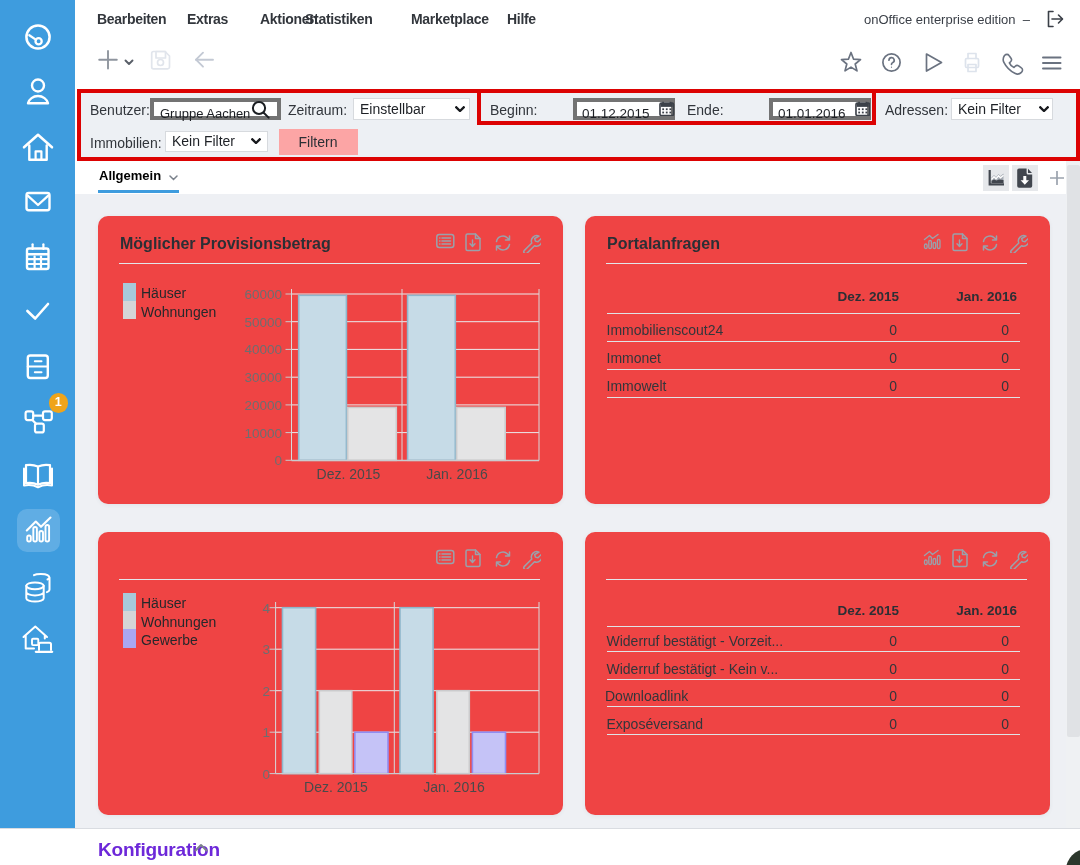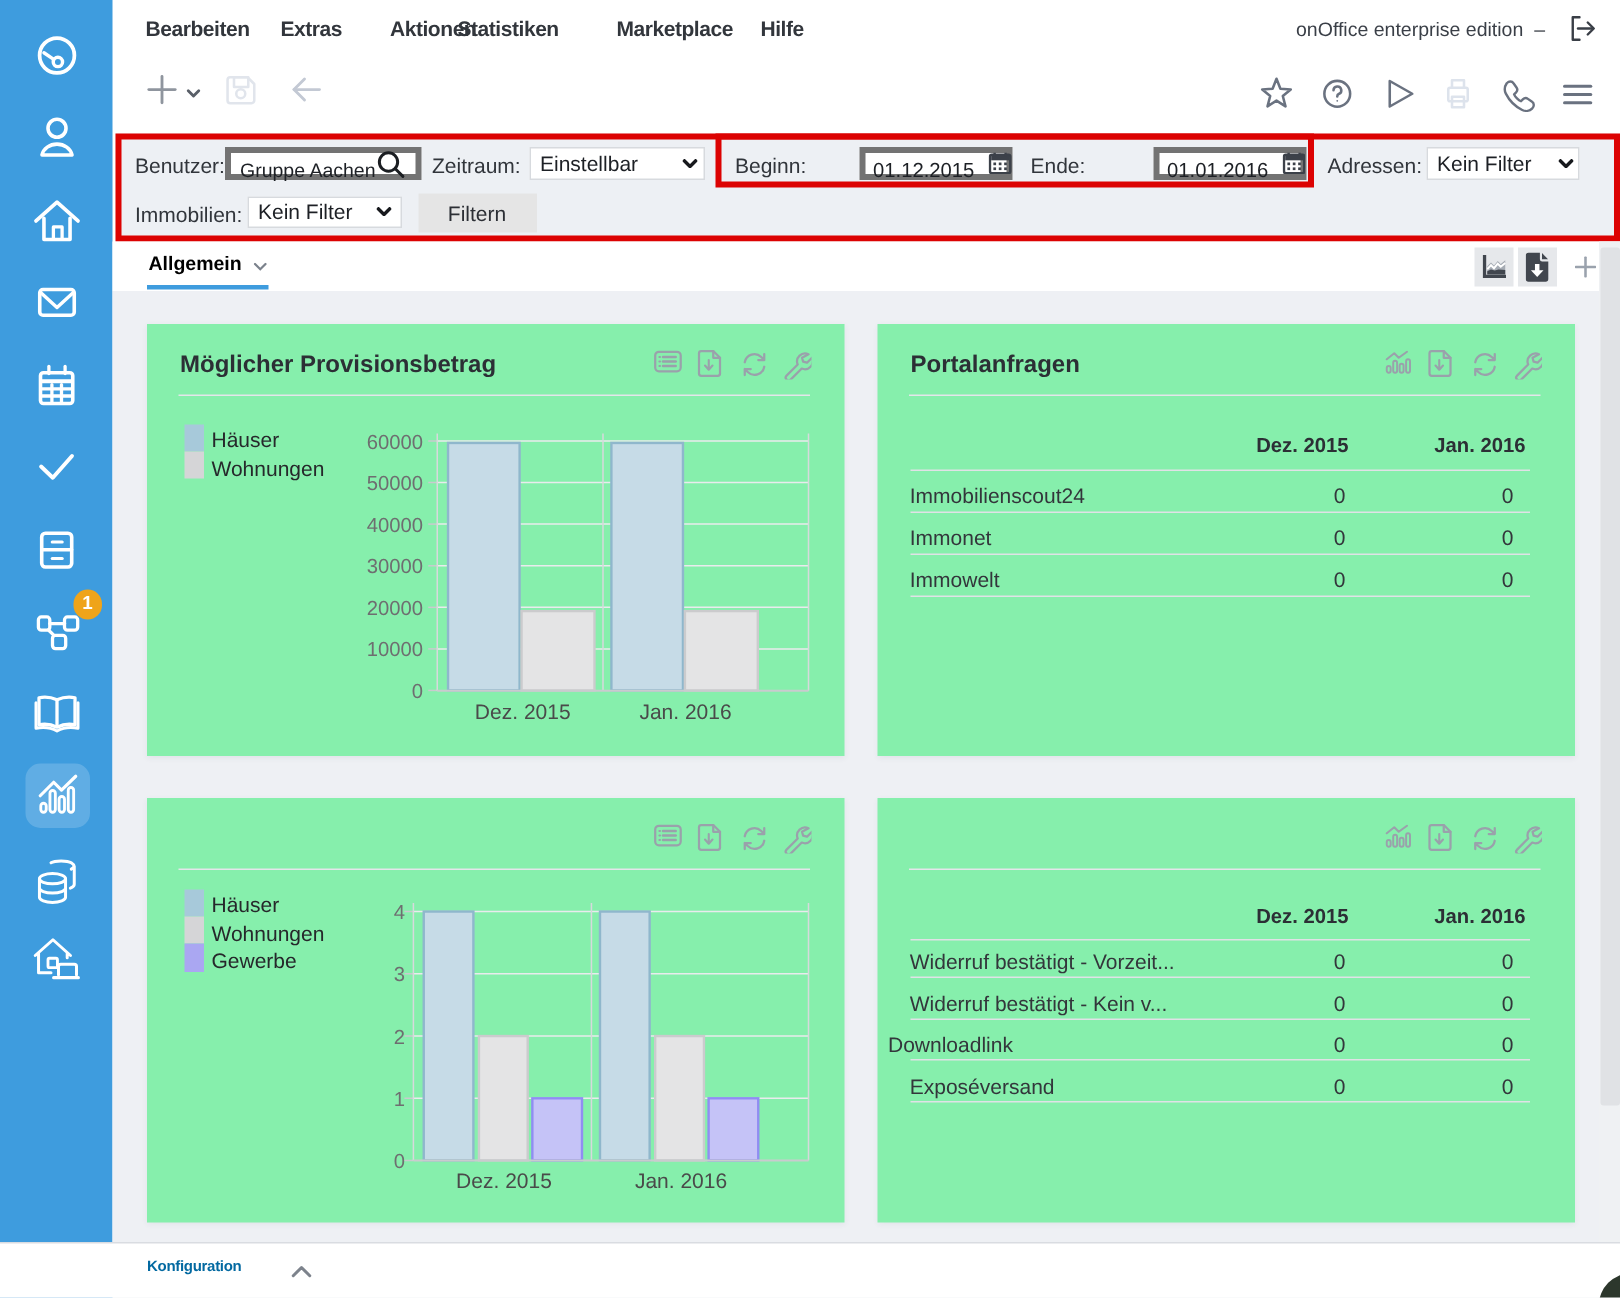--- a/index.html
+++ b/index.html
@@ -11,21 +11,21 @@
   #menu span { position:absolute; top:0; white-space:nowrap; }
   #brand { top:12px; right:50px; font-size:13px; color:#3a3f47; }
   #fpanel { left:77px; top:89px; width:1003px; height:72px; background:#edf0f4; border:4px solid #dc0202; }
   #fpanel2 { left:477px; top:89px; width:399px; height:36px; border:4px solid #dc0202; background:transparent; }
   .flabel { position:absolute; font-size:14px; color:#31353b; }
   .finput { position:absolute; background:#fff; border:4px solid #737373; font-size:14px; color:#1d2025; }
   .fselect { position:absolute; background:#fff; border:1px solid #d7dade; font-size:14px; color:#1d2025; }
   .chev { position:absolute; width:10px; height:6px; }
   #tabrow { left:75px; top:161px; width:1005px; height:32.5px; background:#fff; }
   #content { left:75px; top:193.5px; width:1005px; height:634.5px; background:#eef0f4; }
-  .card { position:absolute; background:#86efac; border-radius:0; box-shadow:0 1px 4px rgba(60,70,90,0.07); }
+  .card { position:absolute; background:#ef4444; border-radius:10px; box-shadow:0 1px 4px rgba(60,70,90,0.07); }
   .ctitle { position:absolute; left:22px; top:19px; font-size:16px; font-weight:bold; color:#2c2f35; }
   .csep { position:absolute; left:21px; height:1px; background:#e3e6ea; top:47px; width:421px; }
   #bottombar { left:0px; top:828px; width:1080px; height:37px; background:#fff; border-top:1px solid #d9dce1; }
   .thead { position:absolute; font-size:13.5px; font-weight:bold; color:#2c2f35; }
   .trow  { position:absolute; font-size:14px; color:#33363b; }
   .tline { position:absolute; height:1px; background:#e0e2e6; }
   .legtxt { position:absolute; font-size:14px; color:#26282b; }
 </style>
 </head>
 <body>
@@ -198,21 +198,21 @@
 <div class="abs flabel" style="left:885px; top:102px;">Adressen:</div>
 <div class="abs fselect" style="left:951px; top:97.5px; width:102px; height:22px; padding:2px 6px;">Kein Filter</div>
 <svg class="chev" style="left:1038.5px; top:105.5px;" viewBox="0 0 10 6">
     <path d="M0.5 0.5 L5 5 L9.5 0.5" fill="none" stroke="#17191d" stroke-width="2.3"></path>
   </svg>
 <div class="abs flabel" style="left:90px; top:135px;">Immobilien:</div>
 <div class="abs fselect" style="left:165px; top:130.5px; width:103px; height:21px; padding:1px 6px;">Kein Filter</div>
 <svg class="chev" style="left:251px; top:138px;" viewBox="0 0 10 6">
     <path d="M0.5 0.5 L5 5 L9.5 0.5" fill="none" stroke="#17191d" stroke-width="2.3"></path>
   </svg>
-<div class="abs" style="left:278.5px; top:129px; width:79px; height:26px; background:#e5e5e5; font-size:14px; color:#2c2f35; text-align:center; line-height:26px;">Filtern</div>
+<div class="abs" style="left:278.5px; top:129px; width:79px; height:26px; background:#fca5a5; font-size:14px; color:#2c2f35; text-align:center; line-height:26px;">Filtern</div>
 
 <div class="abs" id="tabrow">
   <div class="abs" style="left:24px; top:7px; font-size:13px; font-weight:bold; color:#000000;">Allgemein</div>
   <svg class="abs" style="left:94px; top:14px;" width="9" height="6" viewBox="0 0 9 6">
       <path d="M1 1 L4.5 4.5 L8 1" fill="none" stroke="#7b828c" stroke-width="1.5" stroke-linecap="round"></path>
     </svg>
   <div class="abs" style="left:23px; top:28.5px; width:81px; height:3.2px; background:#3e9cde;"></div>
 
   <div class="abs" style="left:908px; top:4px; width:26px; height:26px; background:#e6e8eb;"></div>
   <svg class="abs" style="left:912px; top:8px;" width="18" height="18" viewBox="0 0 18 18">
@@ -434,29 +434,29 @@
   <div class="thead" style="right:33px; top:71px;">Jan. 2016</div>
   <div class="tline" style="left:21.5px; top:93.5px; width:413px;"></div>
   <div class="trow" style="left:21.5px; top:101px;">Widerruf bestätigt - Vorzeit...</div>
   <div class="trow" style="right:153px; top:101px;">0</div>
   <div class="trow" style="right:41px; top:101px;">0</div>
   <div class="tline" style="left:21.5px; top:119px; width:413px;"></div>
   <div class="trow" style="left:21.5px; top:128.6px;">Widerruf bestätigt - Kein v...</div>
   <div class="trow" style="right:153px; top:128.6px;">0</div>
   <div class="trow" style="right:41px; top:128.6px;">0</div>
   <div class="tline" style="left:21.5px; top:146.7px; width:413px;"></div>
-  <div class="trow" style="left:7px; top:156.2px;">Downloadlink</div>
+  <div class="trow" style="left:20px; top:156.2px;">Downloadlink</div>
   <div class="trow" style="right:153px; top:156.2px;">0</div>
   <div class="trow" style="right:41px; top:156.2px;">0</div>
   <div class="tline" style="left:21.5px; top:174.2px; width:413px;"></div>
   <div class="trow" style="left:21.5px; top:183.8px;">Exposéversand</div>
   <div class="trow" style="right:153px; top:183.8px;">0</div>
   <div class="trow" style="right:41px; top:183.8px;">0</div>
   <div class="tline" style="left:21.5px; top:201.8px; width:413px;"></div>
 </div>
 
 <div class="abs" id="bottombar">
-  <div class="abs" style="left:98px; top:10px; font-size:10px; font-weight:bold; color:#0369a1; letter-spacing:-0.2px;">Konfiguration</div>
+  <div class="abs" style="left:98px; top:10px; font-size:19px; font-weight:bold; color:#6d28d9; letter-spacing:-0.2px;">Konfiguration</div>
   <svg class="abs" style="left:194px; top:14px;" width="14" height="9" viewBox="0 0 14 9">
       <path d="M1.5 7.5 L7 2 L12.5 7.5" fill="none" stroke="#7d838c" stroke-width="2" stroke-linecap="round" stroke-linejoin="round"></path>
     </svg>
 </div>
 <div class="abs" style="left:1066px; top:849px; width:42px; height:42px; border-radius:50%; background:#2c372c;"></div>
 
 </body></html>

